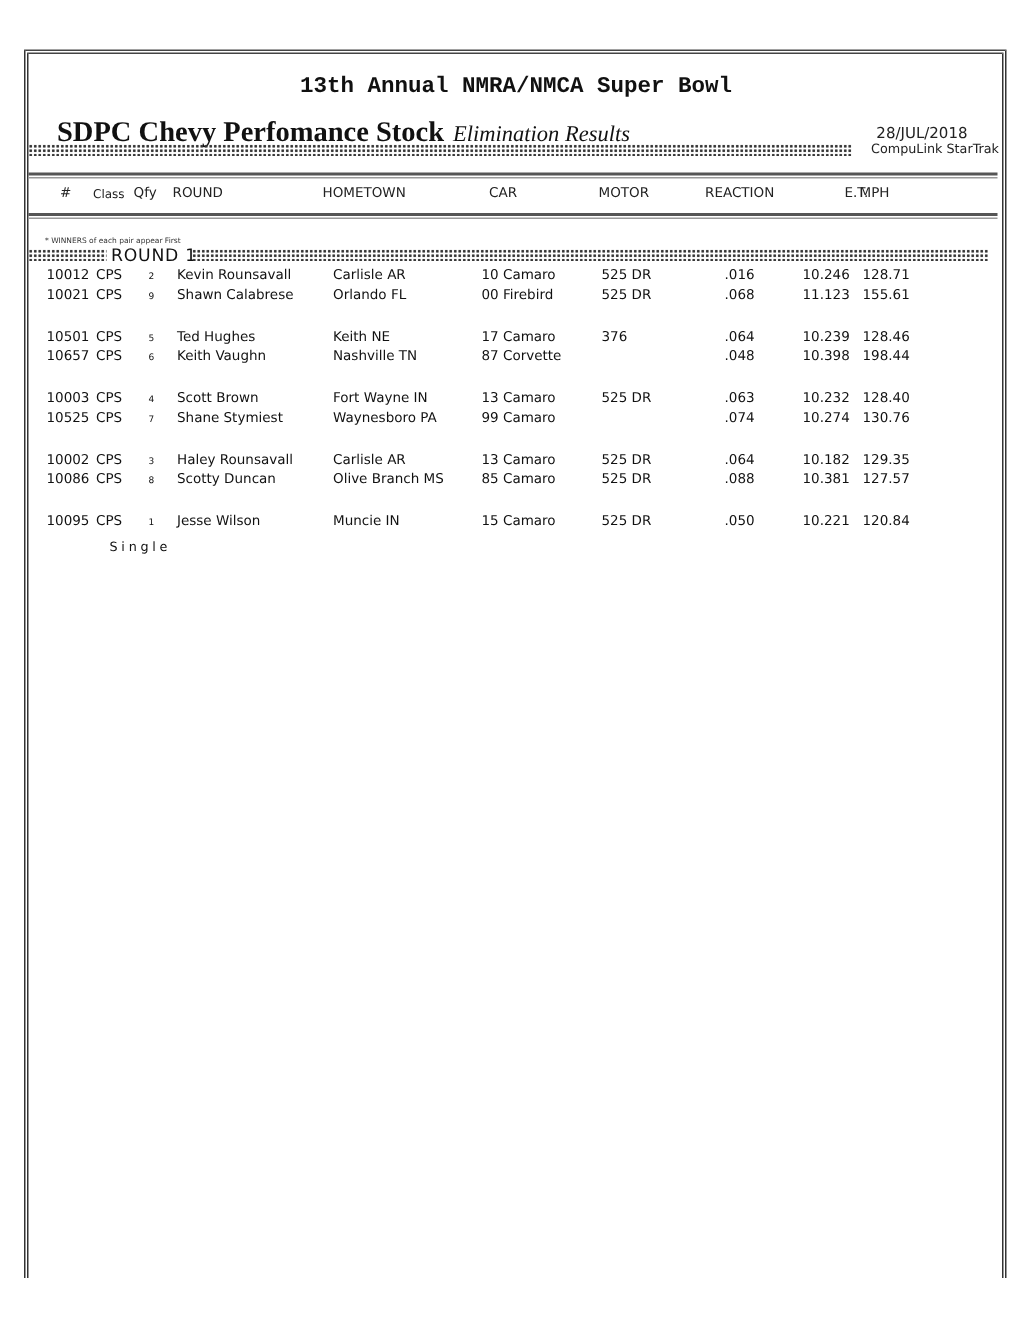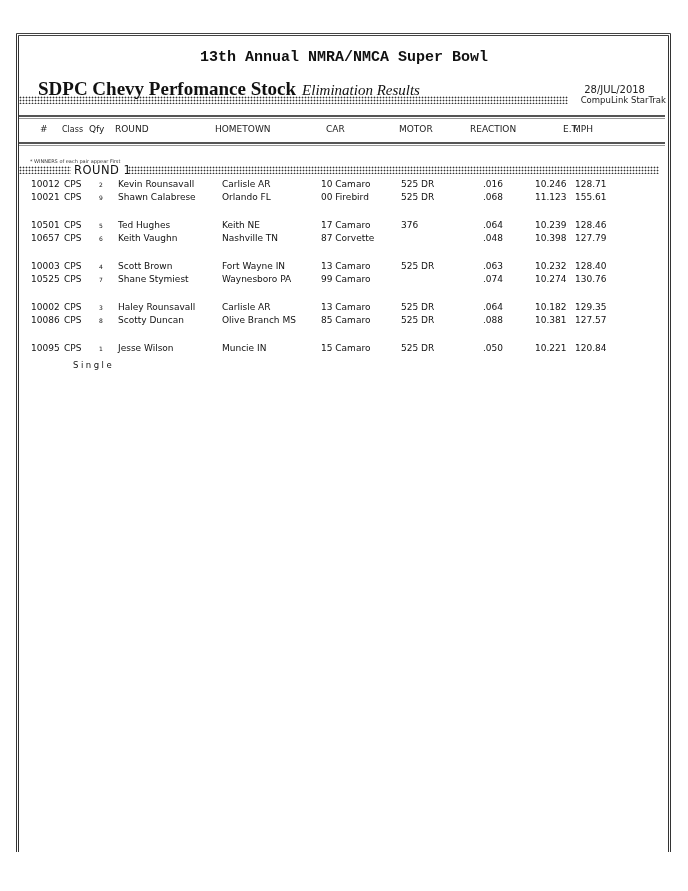--- a/index.html
+++ b/index.html
@@ -144,21 +144,21 @@
     <div class="row" style="top: 233px;">
       <span class="c-num">10657</span>
       <span class="c-class">CPS</span>
       <span class="c-qfy">6</span>
       <span class="c-driver">Keith Vaughn</span>
       <span class="c-home">Nashville TN</span>
       <span class="c-car">87 Corvette</span>
       <span class="c-motor"></span>
       <span class="c-react">.048</span>
       <span class="c-et">10.398</span>
-      <span class="c-mph">127.79</span>
+      <span class="c-mph">198.44</span>
     </div>
     <div class="row" style="top: 261px;">
       <span class="c-num">10003</span>
       <span class="c-class">CPS</span>
       <span class="c-qfy">4</span>
       <span class="c-driver">Scott Brown</span>
       <span class="c-home">Fort Wayne IN</span>
       <span class="c-car">13 Camaro</span>
       <span class="c-motor">525 DR</span>
       <span class="c-react">.063</span>

